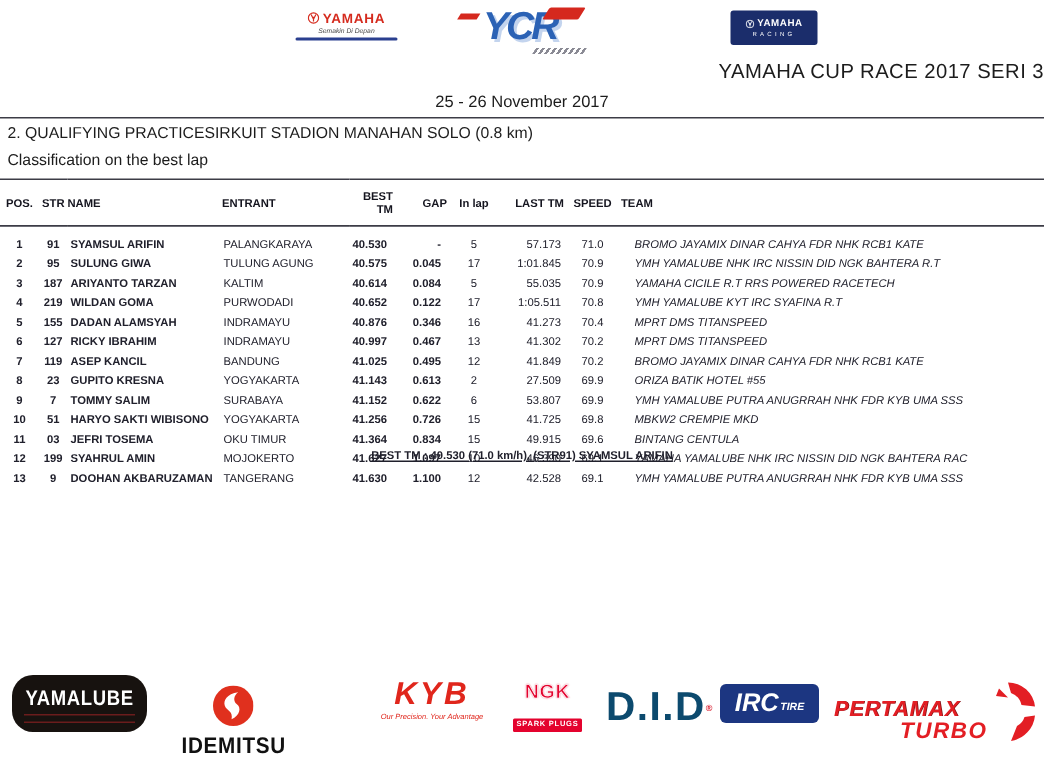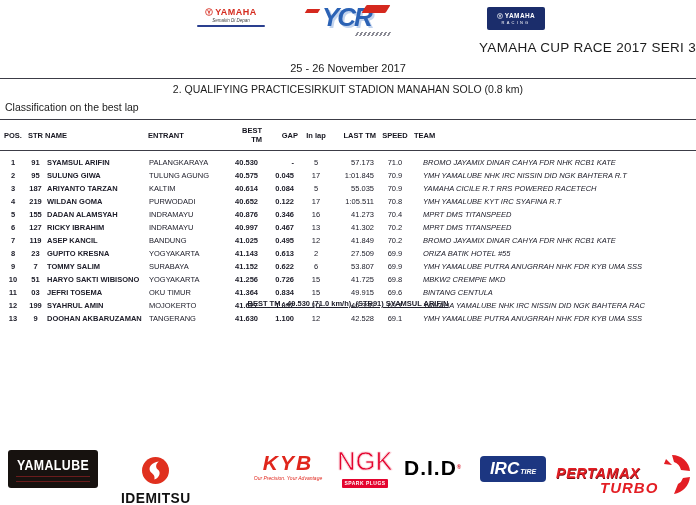--- a/index.html
+++ b/index.html
@@ -35,21 +35,21 @@
 
   
   .doc-title{position:absolute;top:40px;left:0;width:100%;text-align:right;
              font-size:13.5px;color:#1c1c1c;letter-spacing:.3px;}
   .doc-date{position:absolute;top:62px;left:0;width:100%;text-align:center;
             font-size:11px;color:#1c1c1c;}
   .rule{position:absolute;left:0;width:696px;height:1px;background:#3c3c46;}
   .rule-1{top:78px;}
 
   .session-row{position:absolute;top:83px;left:5px;width:686px;display:flex;
-               justify-content:center;font-size:10.5px;color:#1c1c1c;}
+               justify-content:flex-start;font-size:10.5px;color:#1c1c1c;}
   .class-row{position:absolute;top:101px;left:5px;width:686px;display:flex;
              justify-content:space-between;font-size:10.5px;color:#1c1c1c;}
 
   
   .results{position:absolute;left:0;top:119px;width:696px;border-collapse:collapse;
            table-layout:fixed;border-top:1px solid #3c3c46;}
   .results th{font-size:7.5px;font-weight:bold;padding:6px 0 6px 0;
               border-bottom:1px solid #3c3c46;color:#15151f;}
   .results td{font-size:7.5px;line-height:11px;white-space:nowrap;overflow:hidden;color:#20202c;}
   .results tbody::before{content:"";display:table-row;height:5px;}
@@ -67,44 +67,44 @@
   th.c-entrant,th.c-inlap,th.c-last,th.c-speed{font-weight:bold;}
 
   .best-line{position:absolute;top:299px;left:0;width:100%;text-align:center;
              font-size:7.5px;font-weight:bold;text-decoration:underline;
              text-underline-offset:1px;color:#20202c;}
 
   
   .sponsors{position:absolute;left:0;top:445px;width:696px;height:55px;}
   .sp{position:absolute;}
 
-  .sp-yamalube{left:8px;top:5px;width:90px;height:38px;background:#17120f;border-radius:3px;
+  .sp-yamalube{left:8px;top:5px;width:90px;height:38px;background:#17120f;border-radius:14px;
                display:flex;flex-direction:column;align-items:center;justify-content:center;}
   .yl-text{color:#fff;font-weight:bold;font-size:14px;letter-spacing:.5px;
            transform:scaleX(.88);white-space:nowrap;}
   .yl-stripes{width:82%;height:4px;border-top:1.5px solid #6b1c1c;border-bottom:1.5px solid #6b1c1c;
               margin-top:3px;}
 
   .sp-idemitsu{left:118px;top:12px;display:flex;align-items:center;gap:5px;flex-direction:column;}
   .sp-idemitsu svg{width:27px;height:27px;}
   .id-text{color:#111;font-weight:bold;font-size:15px;letter-spacing:.5px;transform:scaleX(.92);}
 
   .sp-kyb{left:248px;top:7px;width:80px;text-align:center;}
   .kyb-text{color:#e0261c;font-weight:bold;font-style:italic;font-size:21px;letter-spacing:2px;
             line-height:22px;}
   .kyb-tag{color:#e0261c;font-style:italic;font-size:5px;margin-top:1px;white-space:nowrap;}
 
   .sp-ngk{left:336px;top:6px;width:58px;text-align:center;}
-  .ngk-text{color:#e4032e;font-weight:normal;font-size:25px;letter-spacing:.5px;line-height:20px;
+  .ngk-text{color:#e4032e;font-weight:bold;font-size:13px;letter-spacing:.5px;line-height:20px;
             -webkit-text-stroke:.5px #fff;text-shadow:0 0 1px #e4032e;}
   .ngk-box{background:#e4032e;color:#fff;font-size:5px;font-weight:bold;letter-spacing:.5px;
            padding:1.5px 2px;border-radius:1px;display:inline-block;margin-top:1px;}
 
   .sp-did{left:404px;top:11px;}
-  .did-text{color:#000000;font-weight:bold;font-size:21px;letter-spacing:1px;}
+  .did-text{color:#0c4a6e;font-weight:bold;font-size:27px;letter-spacing:1px;}
   .did-reg{font-size:6px;vertical-align:super;color:#d7182a;font-weight:bold;}
 
   .sp-irc{left:480px;top:11px;width:66px;height:26px;background:#1c3681;border-radius:4px;
           display:flex;align-items:center;justify-content:center;gap:1px;}
   .irc-main{color:#fff;font-weight:bold;font-style:italic;font-size:17px;letter-spacing:0;}
   .irc-sub{color:#fff;font-weight:bold;font-style:italic;font-size:7px;margin-top:4px;}
 
   .sp-pertamax{left:556px;top:8px;width:136px;height:42px;}
   .ptx-main{position:absolute;left:0;top:12px;color:#e31e24;font-weight:bold;font-style:italic;
             font-size:14.5px;letter-spacing:.5px;text-shadow:.5px .5px 0 #7a1014;}

